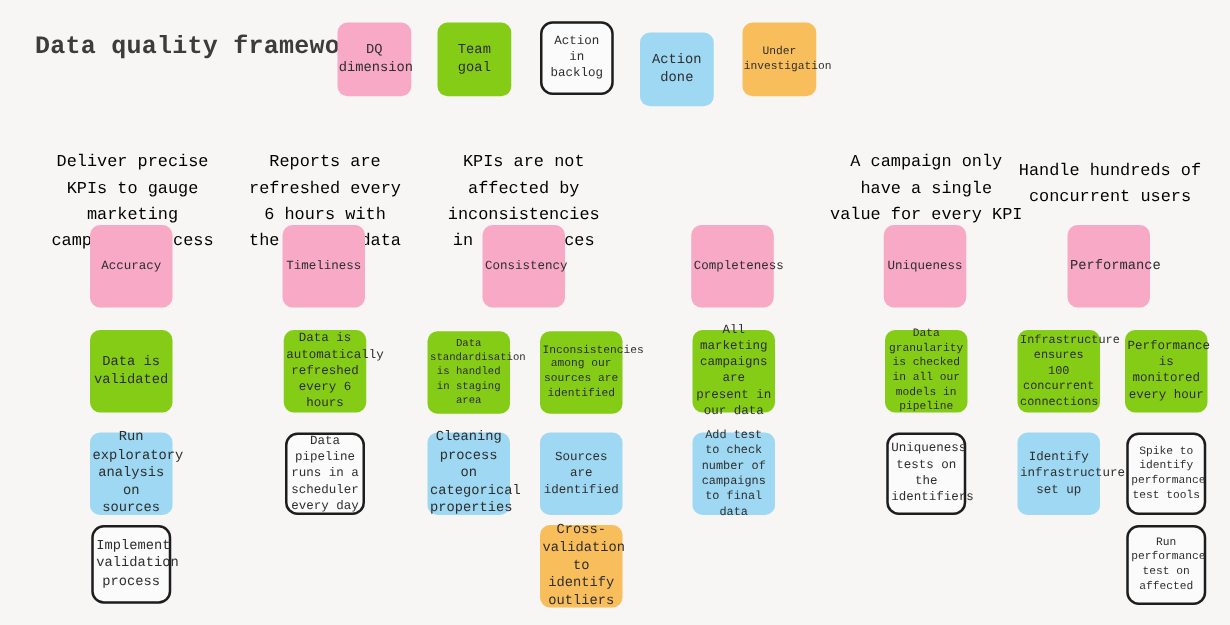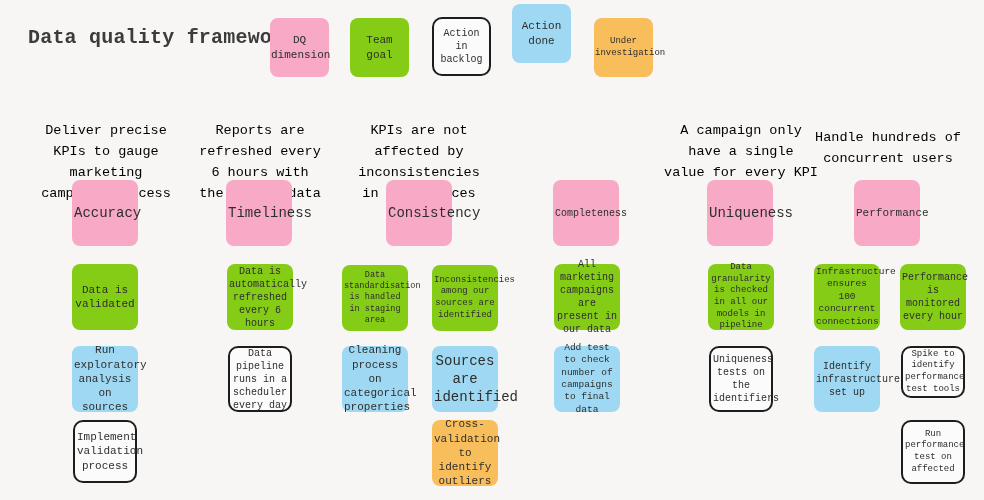--- a/index.html
+++ b/index.html
@@ -41,39 +41,39 @@
     background:#FBFBFB;
     border:2px solid #1D1D1D;
     border-radius:10px;
   }
   .nt{display:block;width:100%;}
   .fs85{font-size:8.5px;}
   .fs9{font-size:9px;}
   .fs95{font-size:9.5px;}
   .fs10{font-size:10px;}
   .fs11{font-size:11px;}
-  .fs12{font-size:14px;}
+  .fs12{font-size:10px;}
 </style>
 </head>
 <body>
 
 <div class="board">
 
   <div class="title">Data quality framework</div>
 
   <div class="note legend-size pink" style="left:270px;top:18px">
     <span class="nt fs11">DQ dimension</span>
   </div>
   <div class="note legend-size green" style="left:350px;top:18px">
     <span class="nt fs11">Team goal</span>
   </div>
   <div class="note legend-size white" style="left:432px;top:17px">
     <span class="nt fs10">Action in backlog</span>
   </div>
-  <div class="note legend-size blue" style="left:512px;top:4px">
+  <div class="note legend-size blue" style="left:512px;top:26px">
     <span class="nt fs11">Action done</span>
   </div>
   <div class="note legend-size orange" style="left:594px;top:18px">
     <span class="nt fs9">Under investigation</span>
   </div>
 
   <div class="col-header" style="left:31px;top:121px;width:150px">Deliver precise KPIs to gauge marketing campaign success</div>
   <div class="col-header" style="left:185px;top:121px;width:150px">Reports are refreshed every 6 hours with the latest data</div>
   <div class="col-header" style="left:344px;top:121px;width:150px">KPIs are not affected by inconsistencies in the sources</div>
   <div class="col-header" style="left:656px;top:121px;width:170px">A campaign only have a single value for every KPI</div>
@@ -146,20 +146,20 @@
   </div>
   <div class="note green" style="left:814px;top:264px">
     <span class="nt fs95">Infrastructure ensures 100 concurrent connections</span>
   </div>
   <div class="note blue" style="left:814px;top:346px">
     <span class="nt fs10">Identify infrastructure set up</span>
   </div>
   <div class="note green" style="left:900px;top:264px">
     <span class="nt fs10">Performance is monitored every hour</span>
   </div>
-  <div class="note white" style="left:901px;top:346px;width:64px;height:52px">
+  <div class="note white" style="left:901px;top:346px;width:64px;height:66px">
     <span class="nt fs9">Spike to identify performance test tools</span>
   </div>
   <div class="note white" style="left:901px;top:420px;width:64px;height:64px">
     <span class="nt fs9">Run performance test on affected</span>
   </div>
 
 </div>
 
 </body></html>

